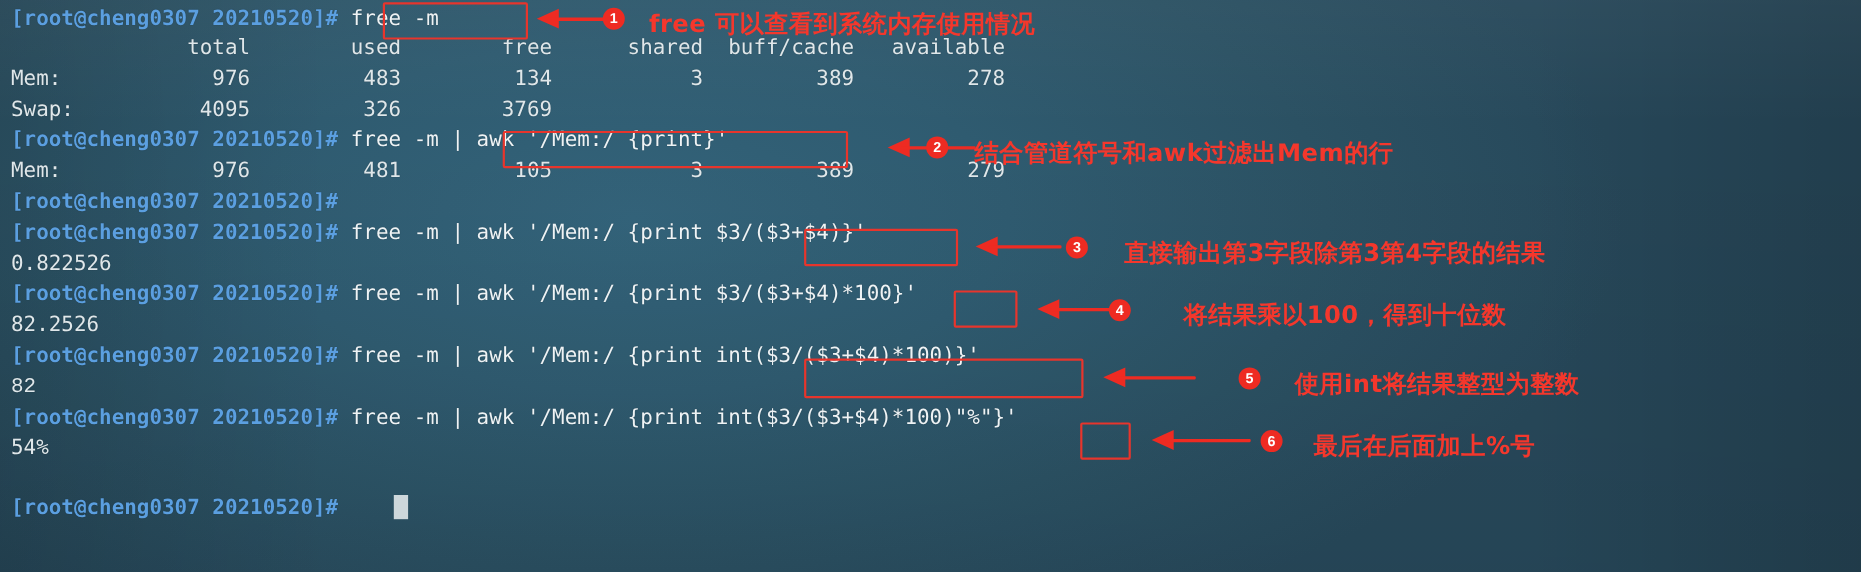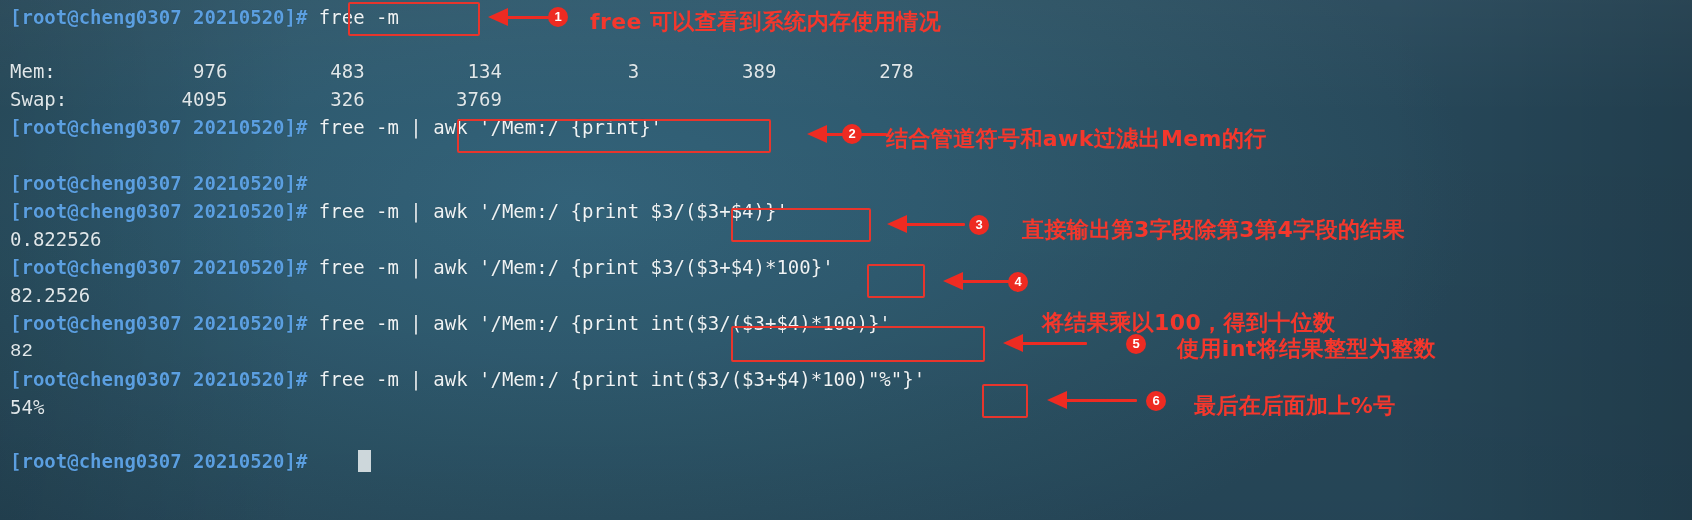--- a/index.html
+++ b/index.html
@@ -65,27 +65,29 @@
     position:absolute;width:13px;height:22px;background:#cdd7db;
   }
 </style>
 </head>
 <body>
 
 <div id="stage">
 
   <div class="line" style="top:4px;"><span class="prompt">[root@cheng0307 20210520]#</span><span class="cmd"> free -m</span></div>
 
+  <div class="line out" style="top:30px;">              total        used        free      shared  buff/cache   available</div>
 
   <div class="line out" style="top:58px;">Mem:            976         483         134           3         389         278</div>
 
   <div class="line out" style="top:86px;">Swap:          4095         326        3769</div>
 
   <div class="line" style="top:114px;"><span class="prompt">[root@cheng0307 20210520]#</span><span class="cmd"> free -m | awk '/Mem:/ {print}'</span></div>
 
+  <div class="line out" style="top:142px;">Mem:            976         481         105           3         389         279</div>
 
   <div class="line" style="top:170px;"><span class="prompt">[root@cheng0307 20210520]#</span><span class="cmd"></span></div>
 
   <div class="line" style="top:198px;"><span class="prompt">[root@cheng0307 20210520]#</span><span class="cmd"> free -m | awk '/Mem:/ {print $3/($3+$4)}'</span></div>
 
   <div class="line out" style="top:226px;text-align:right;">0.822526</div>
 
   <div class="line" style="top:254px;"><span class="prompt">[root@cheng0307 20210520]#</span><span class="cmd"> free -m | awk '/Mem:/ {print $3/($3+$4)*100}'</span></div>
 
   <div class="line out" style="top:282px;">82.2526</div>
@@ -124,21 +126,21 @@
   </div>
   <div class="badge" style="left:969px;top:215px;">3</div>
   <div class="note" style="left:1022px;top:215px;">直接输出第3字段除第3第4字段的结果</div>
 
   <div class="box" style="left:867px;top:264px;width:54px;height:30px;"></div>
   <div class="arrow" style="left:943px;top:281px;width:78px;">
     <span class="head"></span>
       <span class="shaft" style="width:66px;"></span>
   </div>
   <div class="badge" style="left:1008px;top:272px;">4</div>
-  <div class="note" style="left:1042px;top:272px;margin-top:36px;">将结果乘以100，得到十位数</div>
+  <div class="note" style="left:1076px;top:272px;">将结果乘以100，得到十位数</div>
 
   <div class="box" style="left:731px;top:326px;width:250px;height:32px;"></div>
   <div class="arrow" style="left:1003px;top:343px;width:84px;">
     <span class="head"></span>
       <span class="shaft" style="width:72px;"></span>
   </div>
   <div class="badge" style="left:1126px;top:334px;">5</div>
   <div class="note" style="left:1177px;top:334px;">使用int将结果整型为整数</div>
 
   <div class="box" style="left:982px;top:384px;width:42px;height:30px;"></div>

